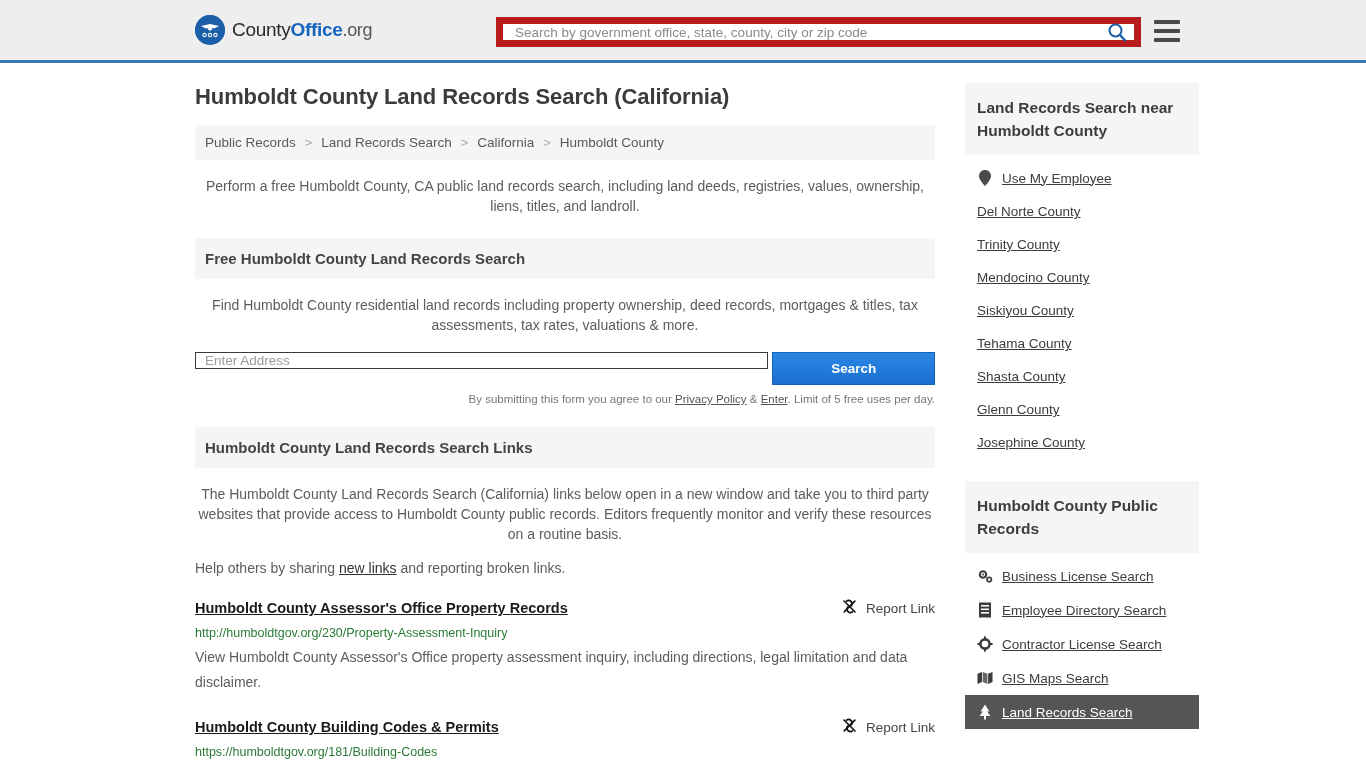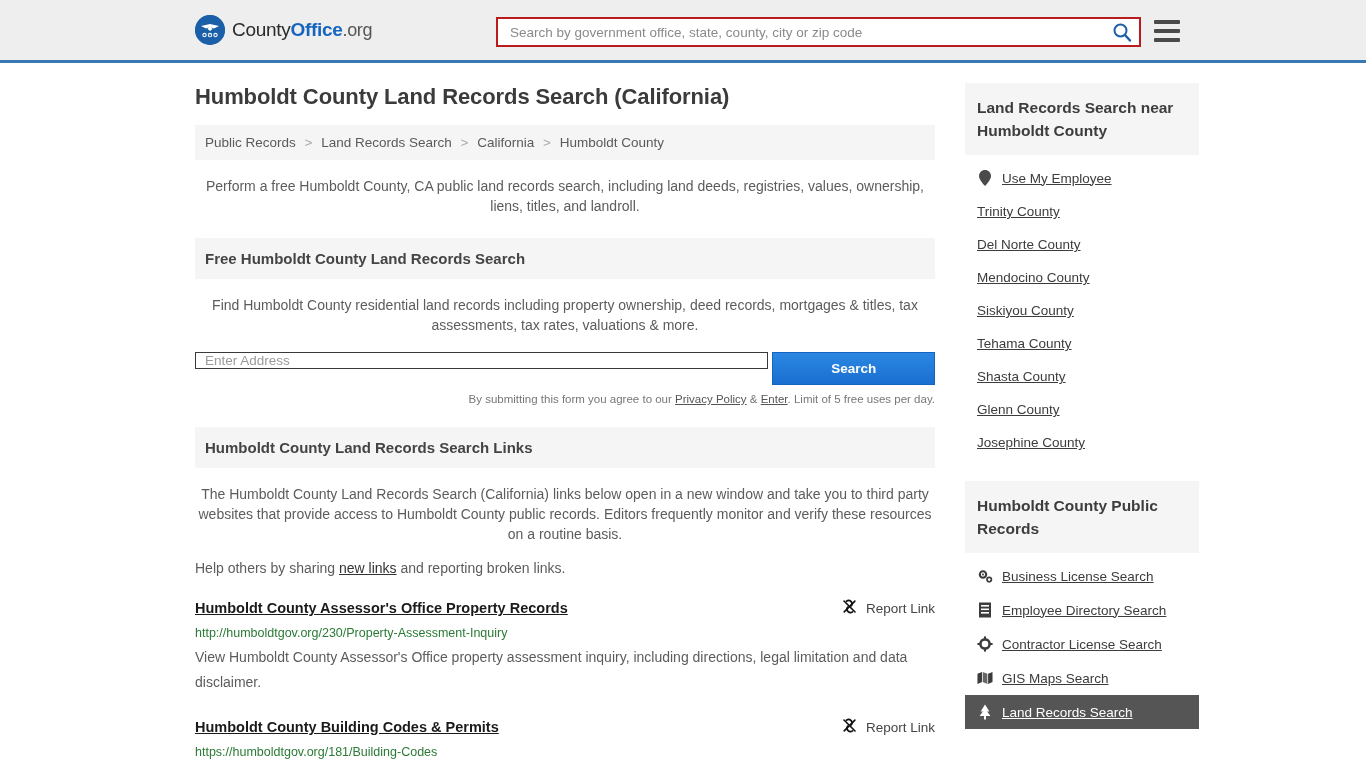--- a/index.html
+++ b/index.html
@@ -57,21 +57,21 @@
     top: 17px;
     width: 645px;
     height: 30px;
     display: flex;
     align-items: center;
   }
   .search-box {
     flex: 1 1 auto;
     height: 30px;
     background: #fff;
-    border: 2px solid #b91c1c;
+    border: 7px solid #b91c1c;
     display: flex;
     align-items: center;
     padding: 0 6px 0 10px;
   }
   .search-box input {
     flex: 1 1 auto;
     border: none;
     outline: none;
     font-size: 13.5px;
     font-family: "Liberation Sans", sans-serif;
@@ -403,24 +403,24 @@
     <div class="side-list">
       <div class="side-item">
         <span class="side-icon">
           <svg width="12" height="16" viewBox="0 0 12 16" aria-hidden="true">
             <path d="M6 0 C2.7 0 0 2.7 0 6 C0 10.2 6 16 6 16 C6 16 12 10.2 12 6 C12 2.7 9.3 0 6 0 Z" fill="#4a4a4a"></path>
           </svg>
         </span>
         <span class="lbl">Use My Employee</span>
       </div>
       <div class="side-item no-icon">
+        <span class="lbl">Del Norte County</span>
+      </div>
+      <div class="side-item no-icon">
         <span class="lbl">Trinity County</span>
-      </div>
-      <div class="side-item no-icon">
-        <span class="lbl">Del Norte County</span>
       </div>
       <div class="side-item no-icon">
         <span class="lbl">Mendocino County</span>
       </div>
       <div class="side-item no-icon">
         <span class="lbl">Siskiyou County</span>
       </div>
       <div class="side-item no-icon">
         <span class="lbl">Tehama County</span>
       </div>

